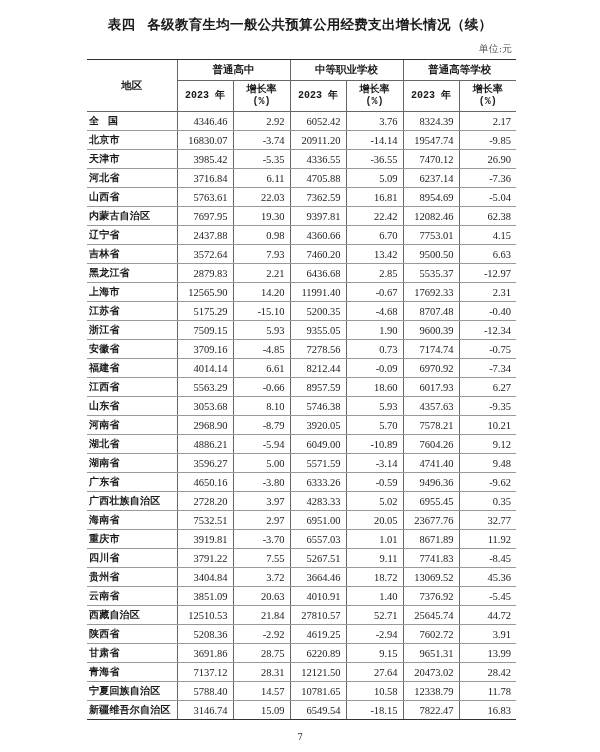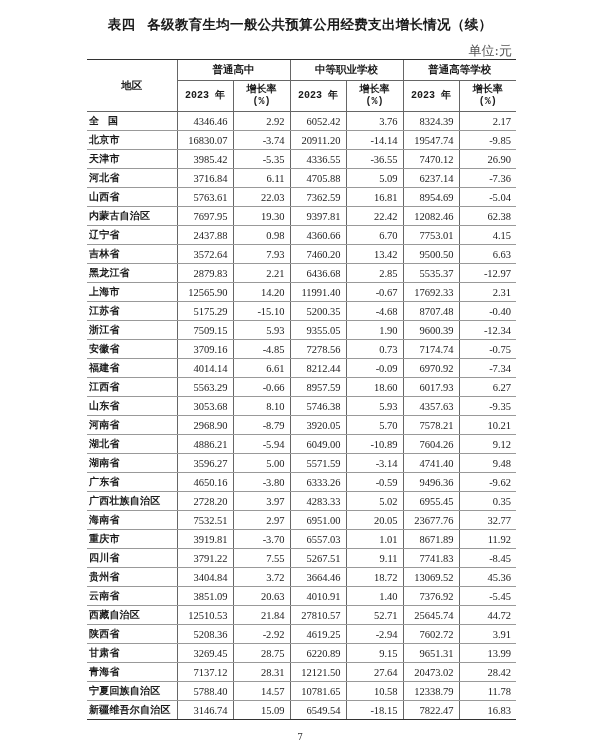--- a/index.html
+++ b/index.html
@@ -25,21 +25,21 @@
       font-weight: bold;
       letter-spacing: 0.3px;
     }
     .title .table-no {
       margin-right: 12px;
     }
     .unit {
       position: absolute;
       top: 42px;
       right: 88px;
-      font-size: 13px;
+      font-size: 10px;
       color: #555;
     }
     table.data {
       position: absolute;
       top: 59px;
       left: 87px;
       width: 426px;
       border-collapse: collapse;
       table-layout: fixed;
       font-size: 10px;
@@ -389,21 +389,21 @@
         <td class="region">陕西省</td>
         <td>5208.36</td>
         <td>-2.92</td>
         <td>4619.25</td>
         <td>-2.94</td>
         <td>7602.72</td>
         <td>3.91</td>
       </tr>
       <tr>
         <td class="region">甘肃省</td>
-        <td>3269.45</td>
+        <td>3691.86</td>
         <td>28.75</td>
         <td>6220.89</td>
         <td>9.15</td>
         <td>9651.31</td>
         <td>13.99</td>
       </tr>
       <tr>
         <td class="region">青海省</td>
         <td>7137.12</td>
         <td>28.31</td>

